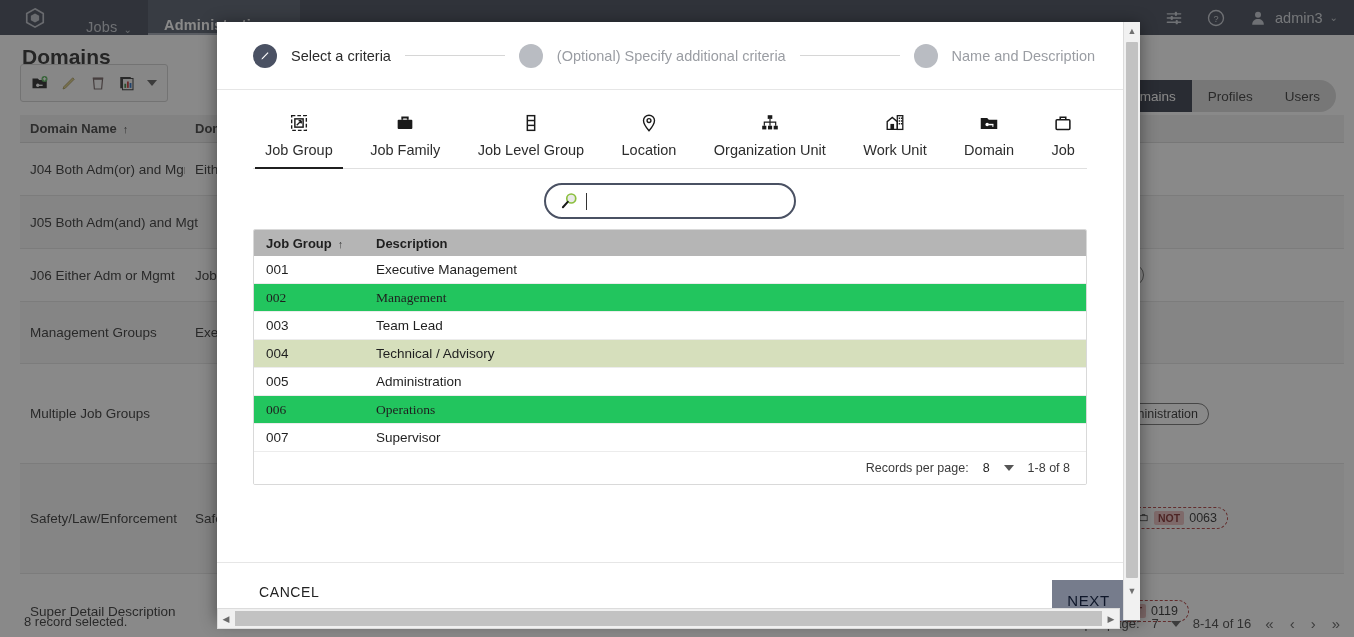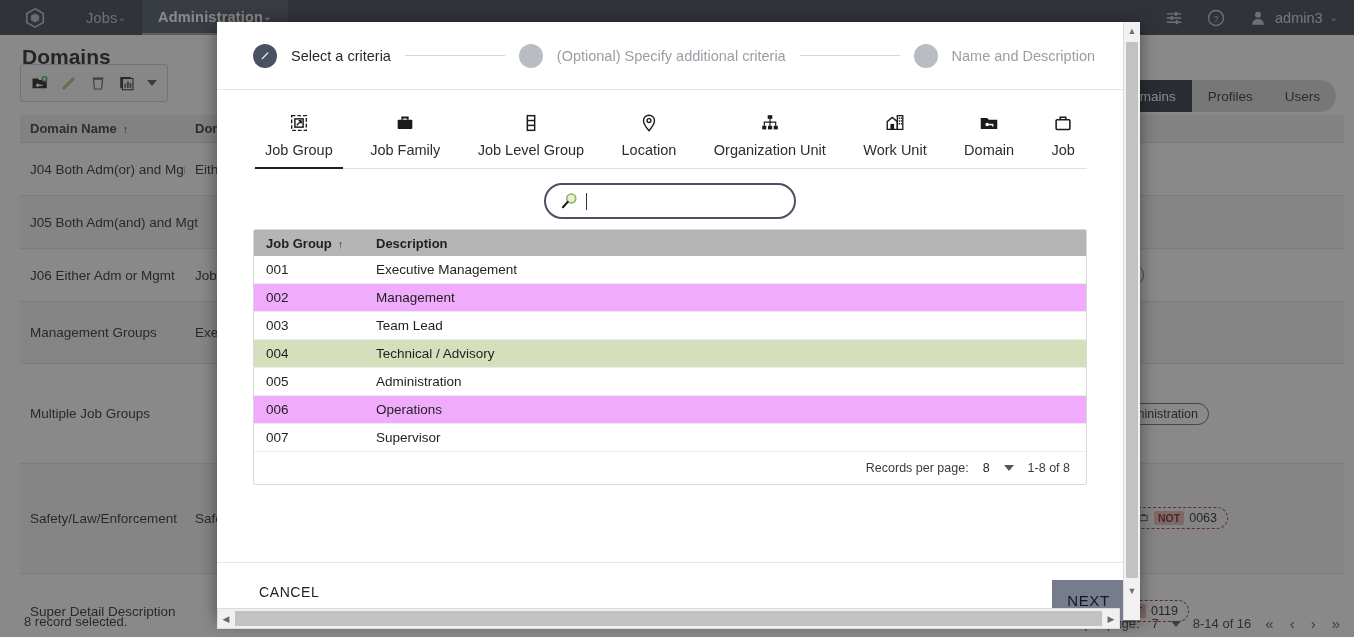--- a/index.html
+++ b/index.html
@@ -15,21 +15,21 @@
   
   .app-bg { position: absolute; inset: 0; background: #fff; }
 
   .topbar {
     position: absolute; top: 0; left: 0; width: 1354px; height: 35px;
     background: #3b4250; display: flex; align-items: center;
   }
   .logo-box { width: 70px; display: flex; align-items: center; justify-content: center; }
   .logo-hex { width: 22px; height: 22px; }
   .nav-tab {
-    height: 35px; padding: 0 16px; display: flex; align-items: center; gap: 0;
+    height: 35px; padding: 0 16px; display: flex; align-items: flex-end; gap: 6px;
     color: #c4c8d0; font-size: 14.5px; letter-spacing: .2px;
   }
   .nav-tab.active { background: #4d5564; color: #fff; font-weight: bold; border-bottom: 2px solid #9aa1ad; }
   .caret { font-size: 10px; opacity: .85; }
   .topbar-right { margin-left: auto; display: flex; align-items: center; gap: 22px; padding-right: 16px; color: #c4c8d0; }
   .tb-icon { width: 20px; height: 20px; display: block; }
   .user-chip { display: flex; align-items: center; gap: 7px; font-size: 14.5px; color: #d3d7dd; }
 
   .page-body { position: absolute; top: 35px; left: 0; width: 1354px; height: 602px; background: #fff; }
   .page-title { position: absolute; left: 22px; top: 10px; font-size: 21px; font-weight: bold; color: #222; }
@@ -122,21 +122,21 @@
 
   .tbl { border: 1px solid #d9d9d9; border-radius: 2px; overflow: hidden; }
   .tbl-head {
     display: flex; height: 26px; align-items: center; background: #b5b5b5;
     font-size: 13px; font-weight: bold; color: #1f1f1f;
   }
   .c1 { width: 116px; padding-left: 12px; }
   .c2 { flex: 1; padding-left: 6px; }
   .sort-arrow { font-size: 11px; margin-left: 6px; color: #3a3a3a; }
   .tbl-row { display: flex; height: 28px; align-items: center; font-size: 13.5px; color: #1f1f1f; background: #fff; border-bottom: 1px solid #ececec; }
-  .tbl-row.alt { background: #f0abfc; }
+  .tbl-row.alt { background: #22c55e; font-family: Liberation Serif, serif; }
   .tbl-row.sel { background: #d6dfbc; }
   .tbl-foot {
     height: 32px; background: #fff; display: flex; align-items: center; justify-content: flex-end;
     padding-right: 16px; gap: 14px; font-size: 12.5px; color: #3b3b3b;
   }
   .rpp-val { font-weight: normal; color: #222; }
   .tri-down { width: 0; height: 0; border-left: 5px solid transparent; border-right: 5px solid transparent; border-top: 6px solid #555; }
 
   .dlg-foot {
     height: 58px; border-top: 1px solid #e6e6e6; display: flex; align-items: center;

